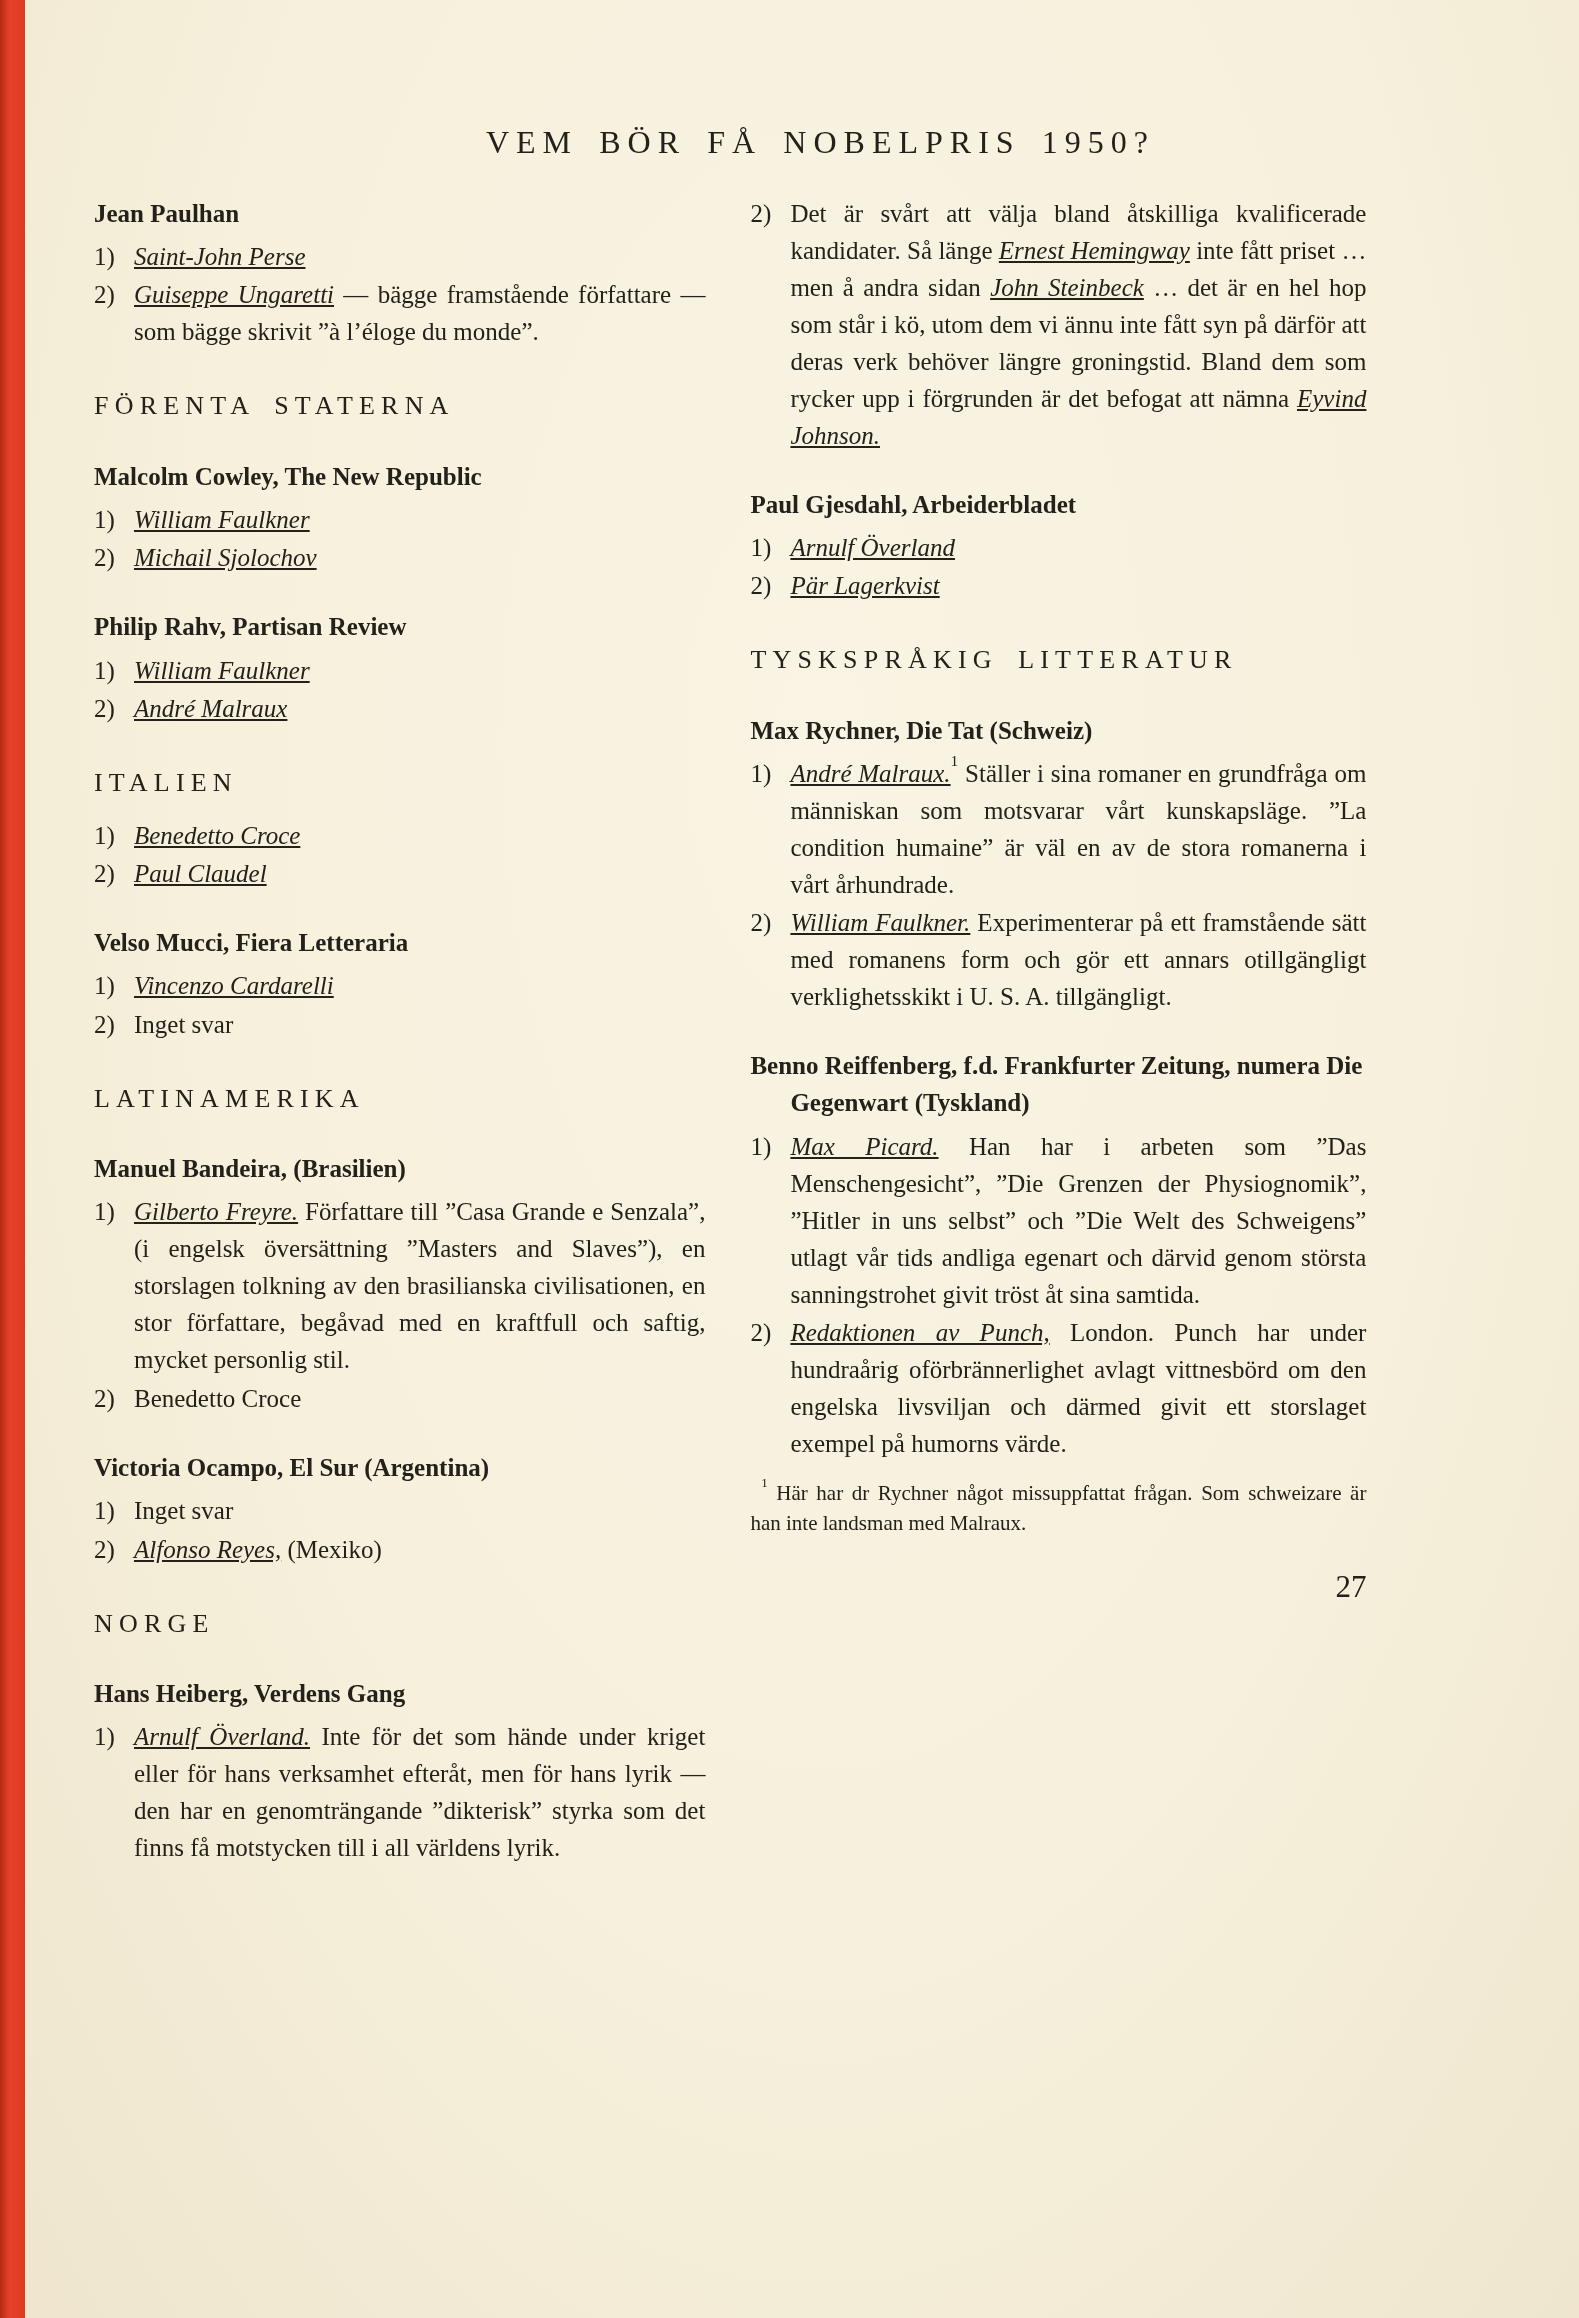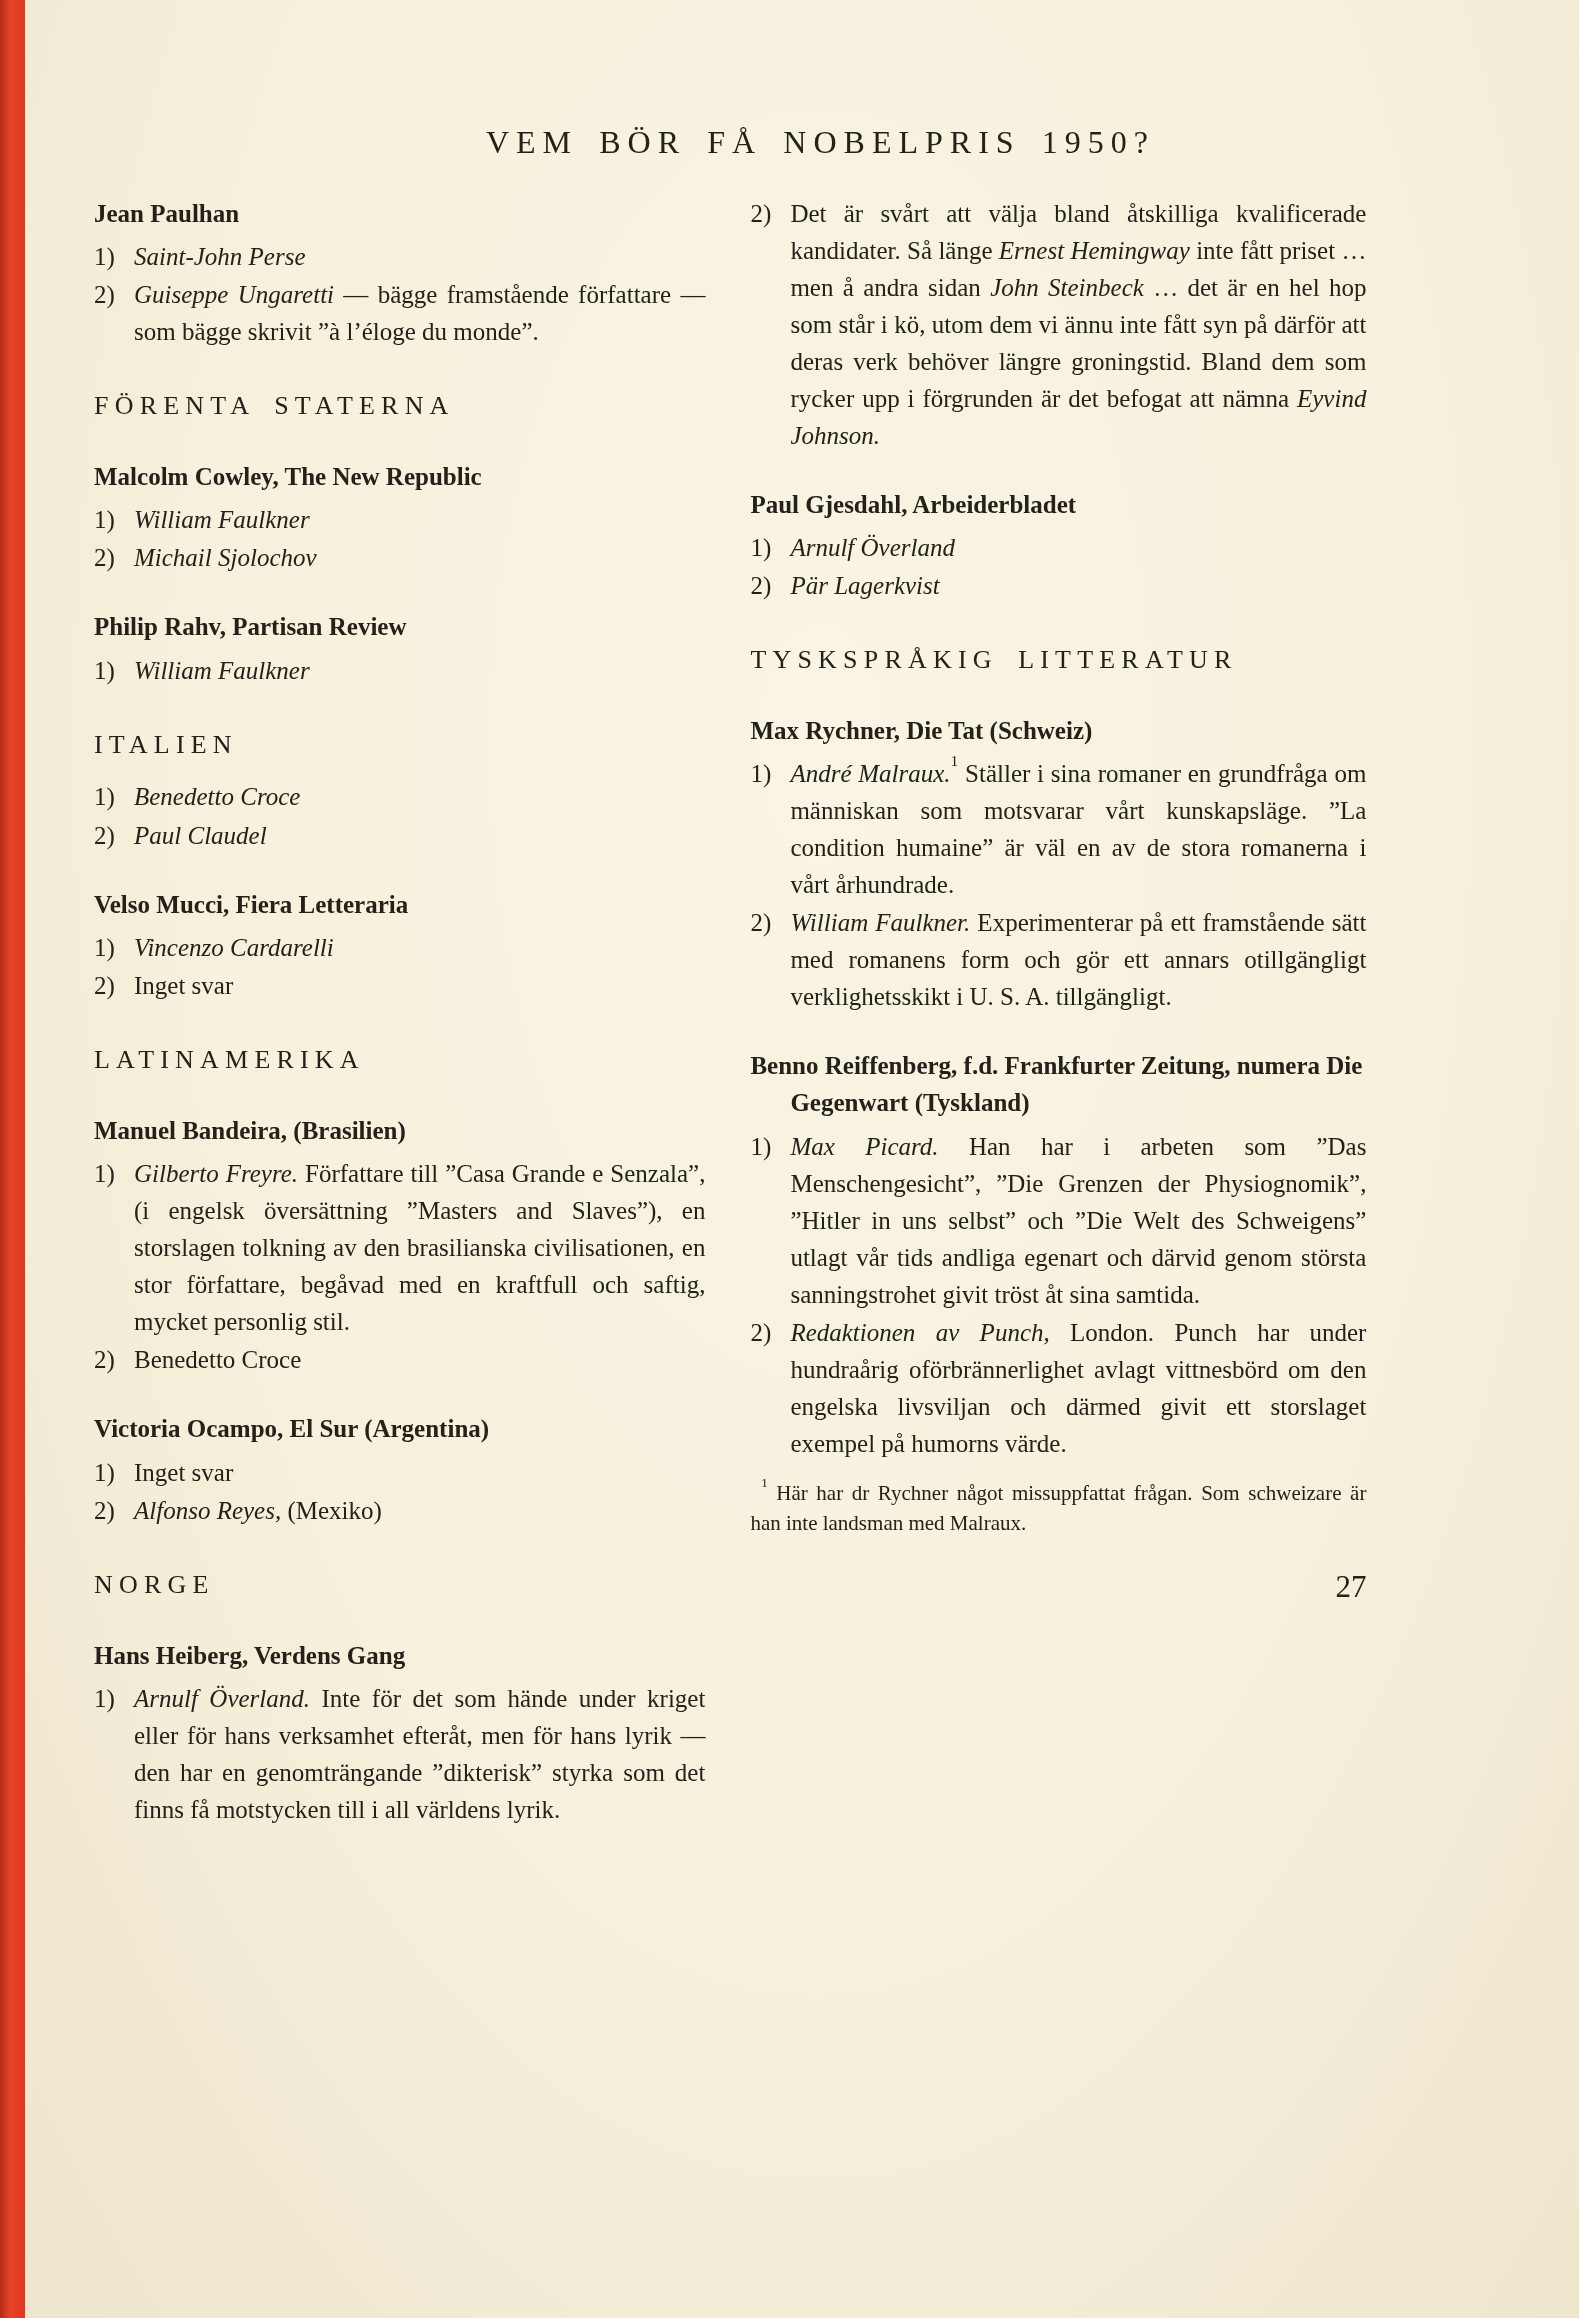--- a/index.html
+++ b/index.html
@@ -23,21 +23,21 @@
   .cols { display: flex; gap: 45px; align-items: flex-start; }
   .col { width: 616px; font-size: 25px; line-height: 1.48; text-align: justify; hyphens: none; }
   .heading {
     font-size: 26px; letter-spacing: 6.2px; word-spacing: 7.7px;
     margin: 37px 0 14px 0; text-align: left; font-weight: normal;
   }
   .critic { font-weight: bold; margin: 32px 0 6.2px 0; padding-left: 40px; text-indent: -40px; text-align: left; }
   .item { padding-left: 40px; text-indent: -40px; margin: 1.5px 0; }
   .num { display: inline-block; width: 40px; text-indent: 0; }
   .para { padding-left: 40px; margin: 0 0 6.2px 0; }
-  .it { font-style: italic; }
+  .it { font-style: italic; text-decoration: underline; }
   .bd { font-weight: bold; }
   sup { font-size: 0.62em; line-height: 0; position: relative; top: -0.45em; }
   .footnote { font-size: 21px; line-height: 1.46; margin-top: 15.4px; text-align: justify; text-indent: 10.8px; }
   .footnote sup { top: -0.35em; }
   .pageno { text-align: right; font-size: 31px; margin-top: 30px; padding-right: 4.6px; width: 616px; }
   .col > :first-child { margin-top: 0; }
 </style>
 </head>
 <body>
 
@@ -49,20 +49,21 @@
     <div class="col" id="col-left">
         <div class="critic"><span class="bd">Jean Paulhan</span></div>
         <div class="item"><span class="num">1)</span><span class="it">Saint-John Perse</span></div>
         <div class="item"><span class="num">2)</span><span class="it">Guiseppe Ungaretti</span><span> — bägge framstående författare — som bägge skrivit ”à l’éloge du monde”.</span></div>
         <div class="heading">FÖRENTA STATERNA</div>
         <div class="critic"><span class="bd">Malcolm Cowley, The New Republic</span></div>
         <div class="item"><span class="num">1)</span><span class="it">William Faulkner</span></div>
         <div class="item"><span class="num">2)</span><span class="it">Michail Sjolochov</span></div>
         <div class="critic"><span class="bd">Philip Rahv, Partisan Review</span></div>
         <div class="item"><span class="num">1)</span><span class="it">William Faulkner</span></div>
+        <div class="item"><span class="num">2)</span><span class="it">André Malraux</span></div>
         <div class="heading">ITALIEN</div>
         <div class="item"><span class="num">1)</span><span class="it">Benedetto Croce</span></div>
         <div class="item"><span class="num">2)</span><span class="it">Paul Claudel</span></div>
         <div class="critic"><span class="bd">Velso Mucci, Fiera Letteraria</span></div>
         <div class="item"><span class="num">1)</span><span class="it">Vincenzo Cardarelli</span></div>
         <div class="item"><span class="num">2)</span><span>Inget svar</span></div>
         <div class="heading">LATINAMERIKA</div>
         <div class="critic"><span class="bd">Manuel Bandeira, (Brasilien)</span></div>
         <div class="item"><span class="num">1)</span><span class="it">Gilberto Freyre.</span><span> Författare till ”Casa Grande e Senzala”, (i engelsk översättning ”Masters and Slaves”), en storslagen tolkning av den brasilianska civilisationen, en stor författare, begåvad med en kraftfull och saftig, mycket personlig stil.</span></div>
         <div class="item"><span class="num">2)</span><span>Benedetto Croce</span></div>

